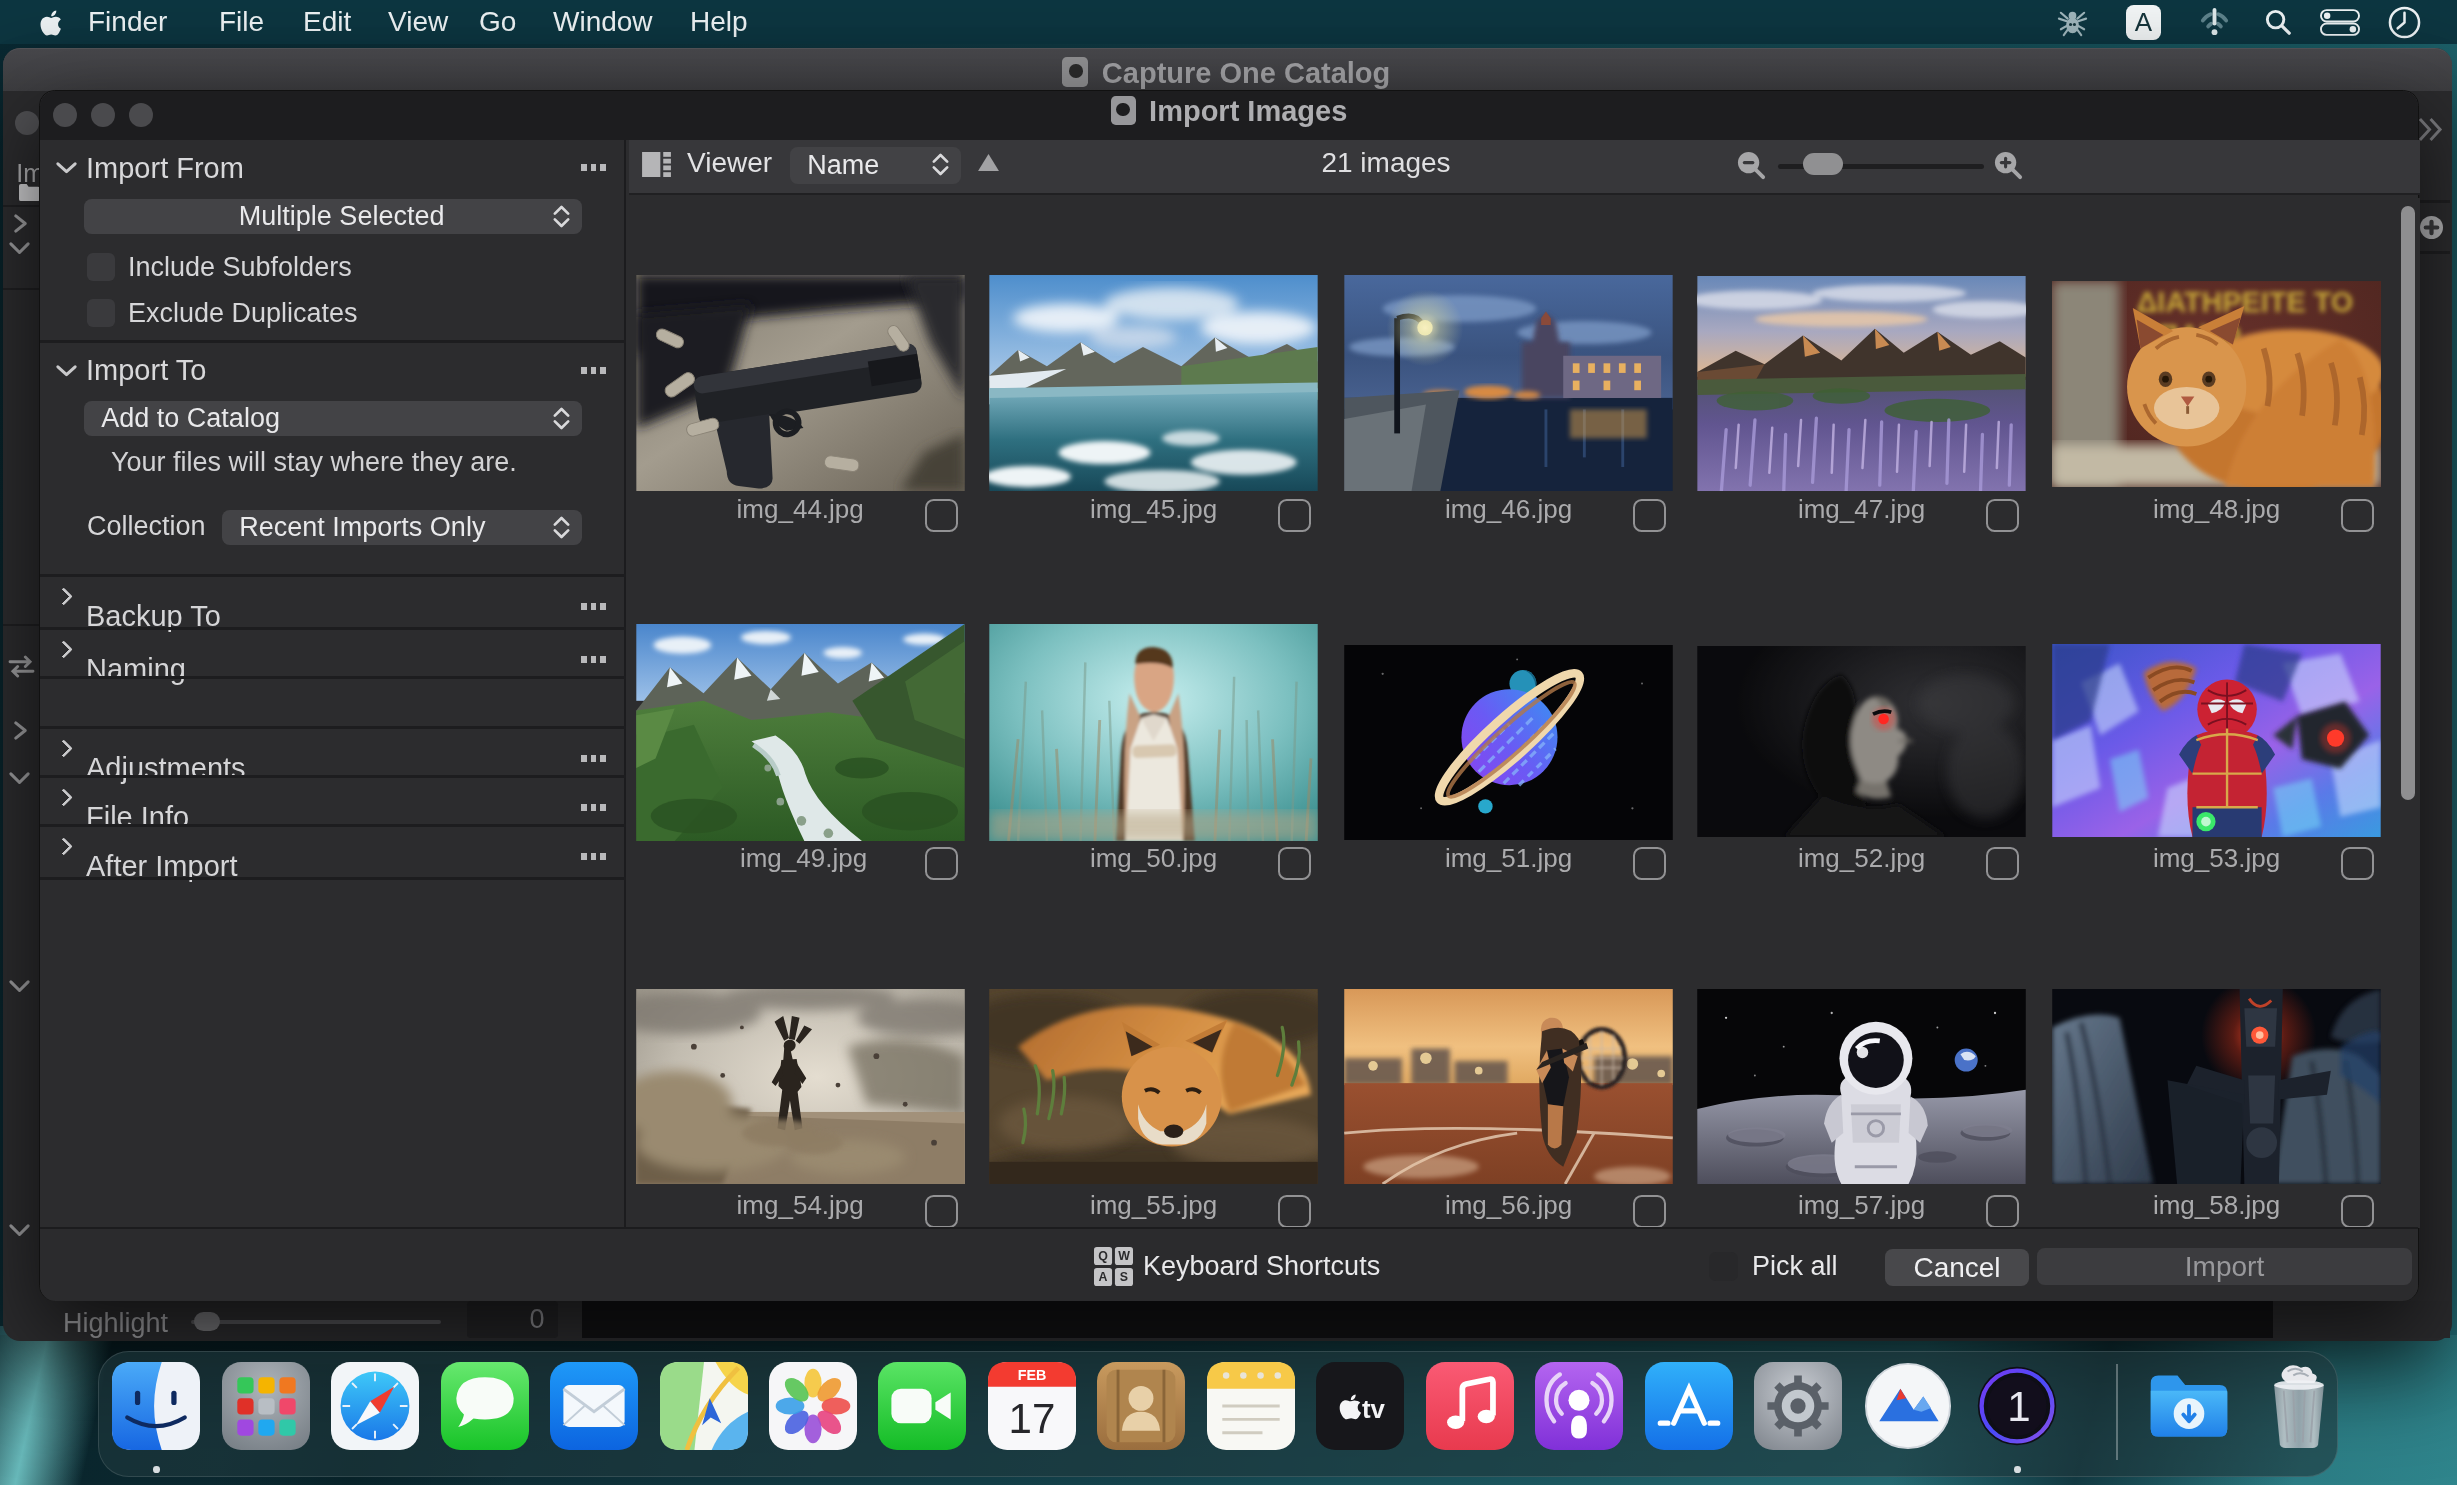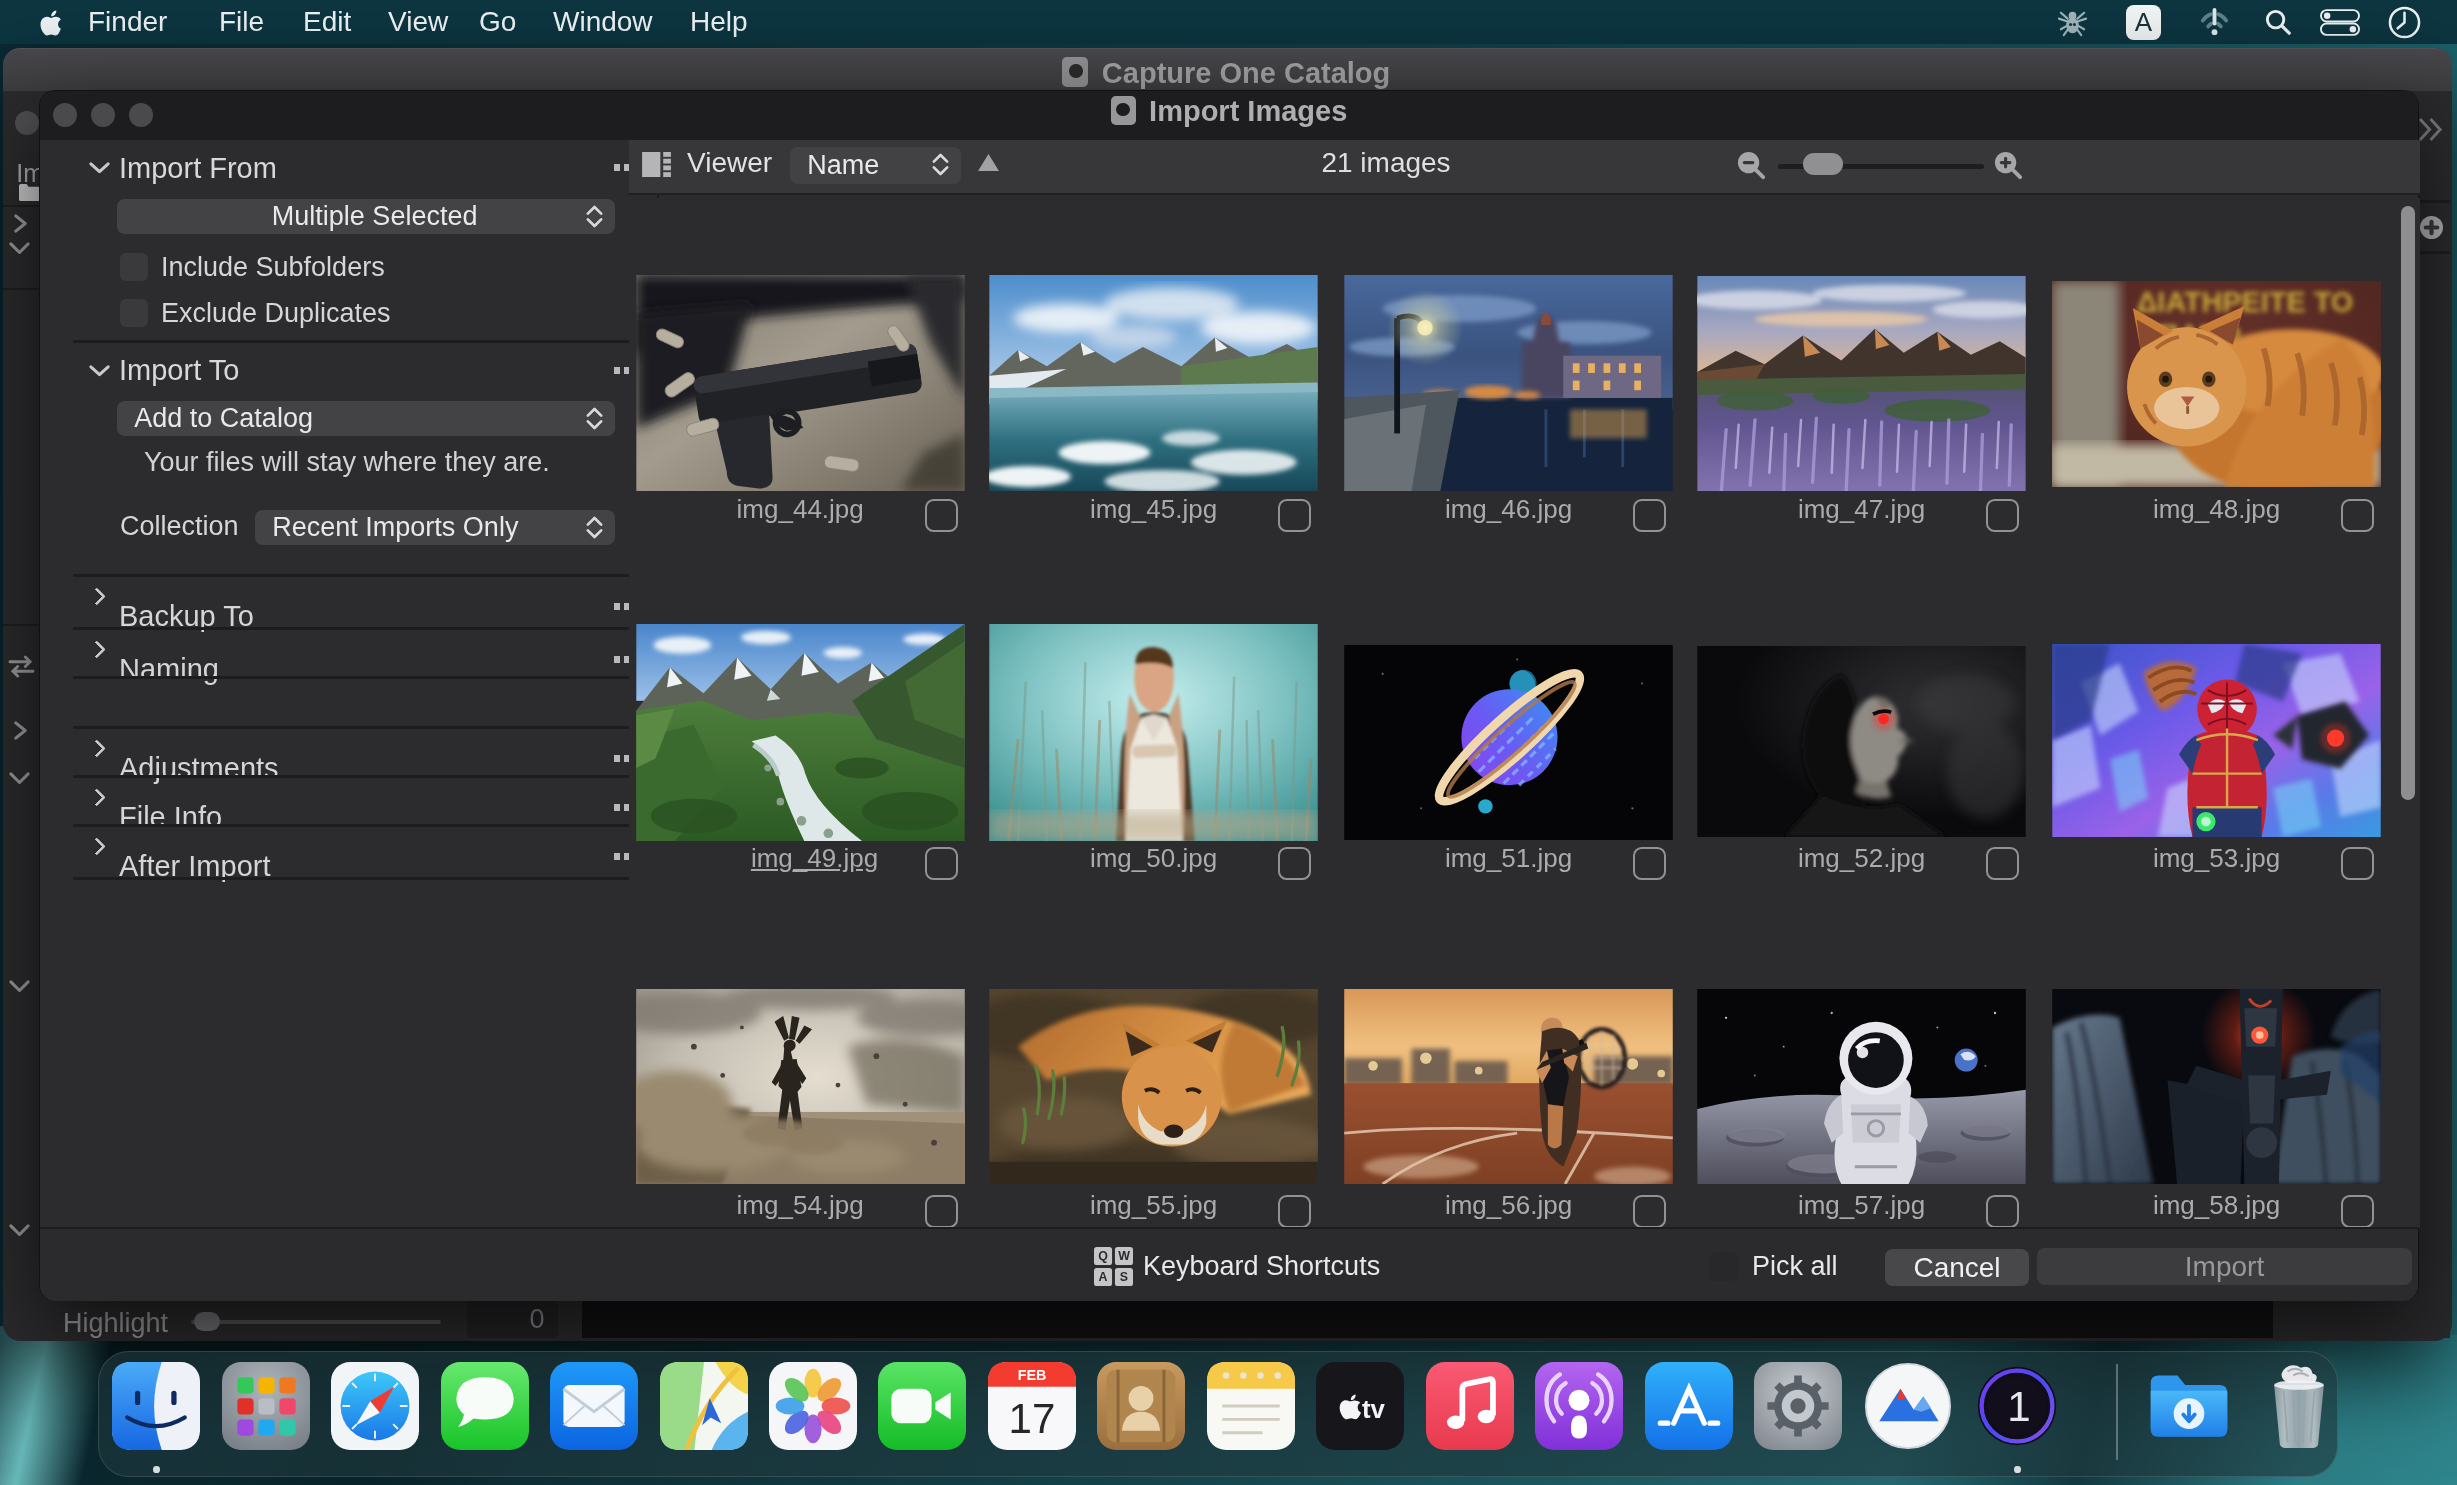--- a/index.html
+++ b/index.html
@@ -169,21 +169,21 @@
     <div class="abs" style="left:464px; top:1253px; width:91px; height:37px; background:#222224; border-radius:3.8px; text-align:right; line-height:37px; font-size:27px; color:#85858a; padding-right:13.4px;">0</div>
   </div>
 
   <div id="dialog" class="abs">
     <div id="dlg-titlebar" class="abs"></div>
     <div id="dlg-title" class="abs"><span style="display:inline-block;width:25px;height:29px;background:#97979a;border-radius:4.8px;vertical-align:-3.8px;margin-right:13.4px;position:relative;"><span style="position:absolute;left:5.8px;top:6.7px;width:13.4px;height:13.4px;background:#1d1d1f;border-radius:50%;"></span></span>Import Images</div>
     <div class="tl" style="left:12.5px; top:11.5px; width:24px; height:24px; background:#4a4a4d;"></div>
     <div class="tl" style="left:51px; top:11.5px; width:24px; height:24px; background:#4a4a4d;"></div>
     <div class="tl" style="left:89px; top:11.5px; width:24px; height:24px; background:#4a4a4d;"></div>
 
-    <div id="lpanel" class="abs" style="border-right:2.9px solid #1c1c1e;margin-left:33px;">
+    <div id="lpanel" class="abs" style="border-right:2.9px solid #1c1c1e;">
       <svg class="abs" style="left:15.4px; top:21px;" width="23" height="14.4" viewBox="0 0 24 15">
           <path d="M3 3 L12 11 L21 3" fill="none" stroke="#c9c9cb" stroke-width="3.2" stroke-linecap="round" stroke-linejoin="round"></path>
         </svg>
       <div class="sechdr" style="left:46px; top:6.7px; height:42px; line-height:42px;">Import From</div>
       <div class="dots3" style="left:541px; top:24px;">
           <i style="left:0"></i>
           <i style="left:9.6px"></i>
           <i style="left:19px"></i>
         </div>
       <div class="select" style="left:44px; top:59px; width:498px; height:35px; line-height:35px; padding-left:17.3px;text-align:center;">Multiple Selected
@@ -959,21 +959,21 @@
       <div class="tlabel" style="left:6.7px; top:296px;">img_44.jpg</div>
         <div class="gcb" style="left:296px; top:301px;"></div>
       <div class="tlabel" style="left:360px; top:296px;">img_45.jpg</div>
         <div class="gcb" style="left:649px; top:301px;"></div>
       <div class="tlabel" style="left:715px; top:296px;">img_46.jpg</div>
         <div class="gcb" style="left:1004px; top:301px;"></div>
       <div class="tlabel" style="left:1068px; top:296px;">img_47.jpg</div>
         <div class="gcb" style="left:1357px; top:301px;"></div>
       <div class="tlabel" style="left:1423px; top:296px;">img_48.jpg</div>
         <div class="gcb" style="left:1712px; top:301px;"></div>
-      <div class="tlabel" style="left:21px; top:645px;text-decoration:underline;">img_49.jpg</div>
+      <div class="tlabel" style="left:10px; top:645px;">img_49.jpg</div>
         <div class="gcb" style="left:296px; top:649px;"></div>
       <div class="tlabel" style="left:360px; top:645px;">img_50.jpg</div>
         <div class="gcb" style="left:649px; top:649px;"></div>
       <div class="tlabel" style="left:715px; top:645px;">img_51.jpg</div>
         <div class="gcb" style="left:1004px; top:649px;"></div>
       <div class="tlabel" style="left:1068px; top:645px;">img_52.jpg</div>
         <div class="gcb" style="left:1357px; top:649px;"></div>
       <div class="tlabel" style="left:1423px; top:645px;">img_53.jpg</div>
         <div class="gcb" style="left:1712px; top:649px;"></div>
       <div class="tlabel" style="left:6.7px; top:992px;">img_54.jpg</div>

